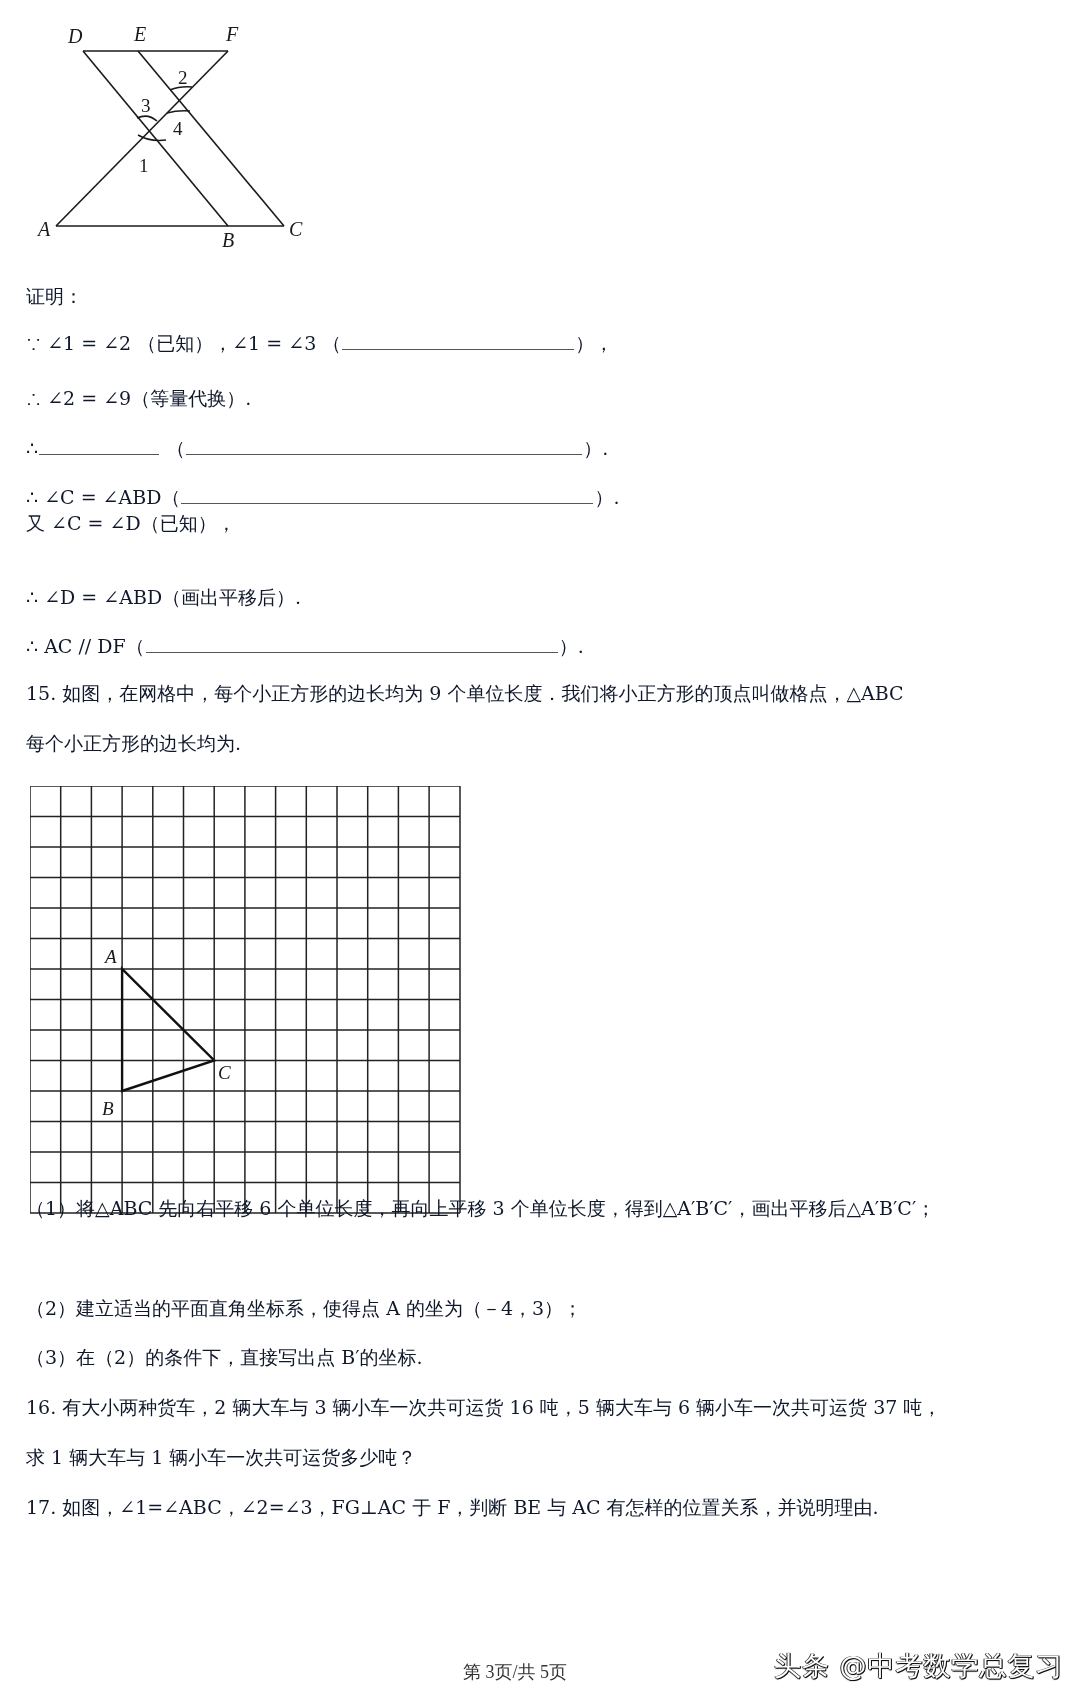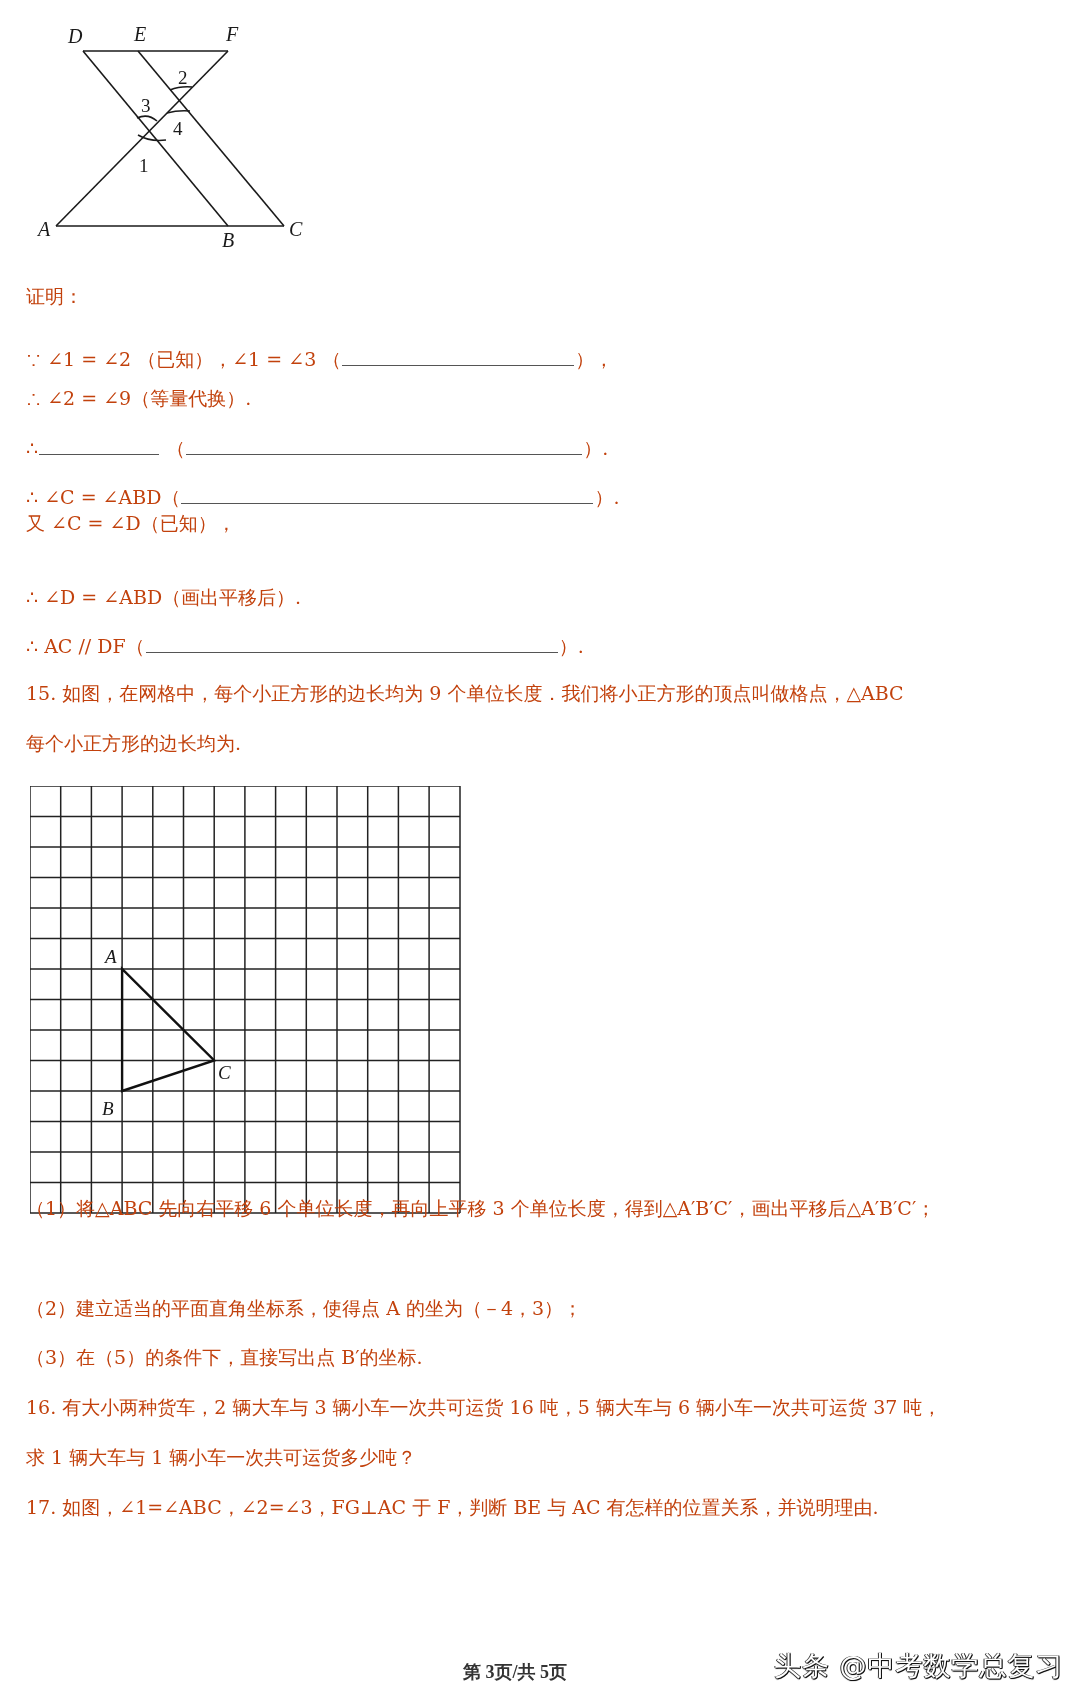--- a/index.html
+++ b/index.html
@@ -4,30 +4,30 @@
 <style>
   html, body { margin: 0; padding: 0; background: #ffffff; }
   body {
     width: 1080px; height: 1697px; position: relative; overflow: hidden;
     font-family: "DejaVu Serif", "Liberation Serif", serif;
     color: #1e1e1e;
   }
   .fig { position: absolute; left: 0; top: 0; }
   .line {
     position: absolute; left: 26px; height: 30px; line-height: 30px;
-    font-size: 19px; white-space: nowrap; color: #c2410c;
+    font-size: 19px; white-space: nowrap; color: #0f172a;
   }
   .blank {
     display: inline-block; border-bottom: 1.5px solid #555; height: 20px;
     vertical-align: baseline; margin: 0 1px;
   }
   .grid-wrap { position: absolute; left: 30px; top: 786px; }
   .footer-page {
     position: absolute; left: 463px; top: 1660px; font-size: 18px;
-    font-family: "Liberation Serif", serif; color: #333; font-weight: bold;
+    font-family: "Liberation Serif", serif; color: #333;
   }
   .watermark {
     position: absolute; left: 774px; top: 1648px; font-size: 27px;
     font-family: "DejaVu Sans", sans-serif; color: #fff; letter-spacing: 1px;
     text-shadow: 1px 1px 0 #111, -1px 0 0 #333, 0 1px 1px #000, 1px 0 0 #222;
   }
 </style>
 </head>
 <body>
 
@@ -55,21 +55,21 @@
   <g font-family="Liberation Serif, serif" font-size="19" fill="#1a1a1a">
     <text x="178" y="84">2</text>
     <text x="141" y="112">3</text>
     <text x="173" y="135">4</text>
     <text x="139" y="172">1</text>
   </g>
 </svg>
 
 <div class="line" style="top:281px">证明：</div>
 
-<div class="line" style="top:344px">
+<div class="line" style="top:328px">
   <span>∵ ∠1 = ∠2 （已知），∠1 = ∠3 （</span><span class="blank" style="width:232px"></span><span>），</span>
 </div>
 
 <div class="line" style="top:383px">∴ ∠2 = ∠9（等量代换）.</div>
 
 <div class="line" style="top:433px">
   <span>∴</span><span class="blank" style="width:120px"></span>
   <span>（</span><span class="blank" style="width:396px"></span><span>）.</span>
 </div>
 
@@ -124,21 +124,21 @@
   <polygon points="92.1,183 92.1,305 184.2,274.5" fill="none" stroke="#111" stroke-width="2.4"></polygon>
   <g font-family="Liberation Serif, serif" font-style="italic" font-size="19" fill="#1a1a1a">
     <text x="75" y="177">A</text>
     <text x="72" y="329">B</text>
     <text x="188" y="293">C</text>
   </g>
 </svg>
 
 <div class="line" style="top:1193px">（1）将△ABC 先向右平移 6 个单位长度，再向上平移 3 个单位长度，得到△A′B′C′，画出平移后△A′B′C′；</div>
 <div class="line" style="top:1293px">（2）建立适当的平面直角坐标系，使得点 A 的坐为（－4，3）；</div>
-<div class="line" style="top:1342px">（3）在（5）的条件下，直接写出点 B′的坐标.</div>
+<div class="line" style="top:1342px">（3）在（2）的条件下，直接写出点 B′的坐标.</div>
 
 <div class="line" style="top:1392px">16. 有大小两种货车，2 辆大车与 3 辆小车一次共可运货 16 吨，5 辆大车与 6 辆小车一次共可运货 37 吨，</div>
 <div class="line" style="top:1442px">求 1 辆大车与 1 辆小车一次共可运货多少吨？</div>
 
 <div class="line" style="top:1492px">17. 如图，∠1=∠ABC，∠2=∠3，FG⊥AC 于 F，判断 BE 与 AC 有怎样的位置关系，并说明理由.</div>
 
 <div class="footer-page">第 3页/共 5页</div>
 <div class="watermark">头条 @中考数学总复习</div>
 
 </body></html>

